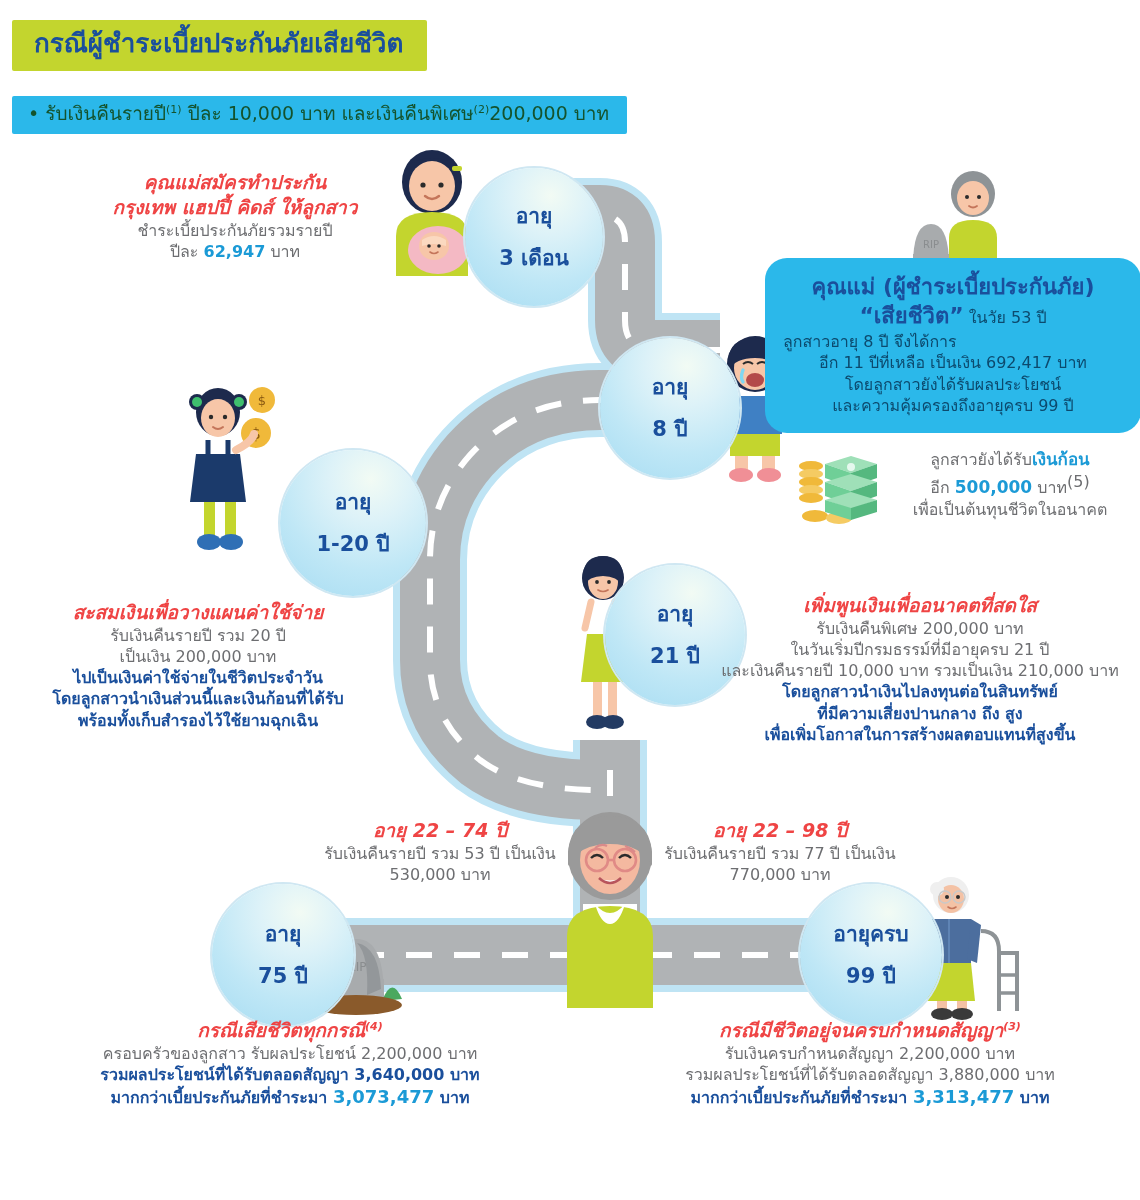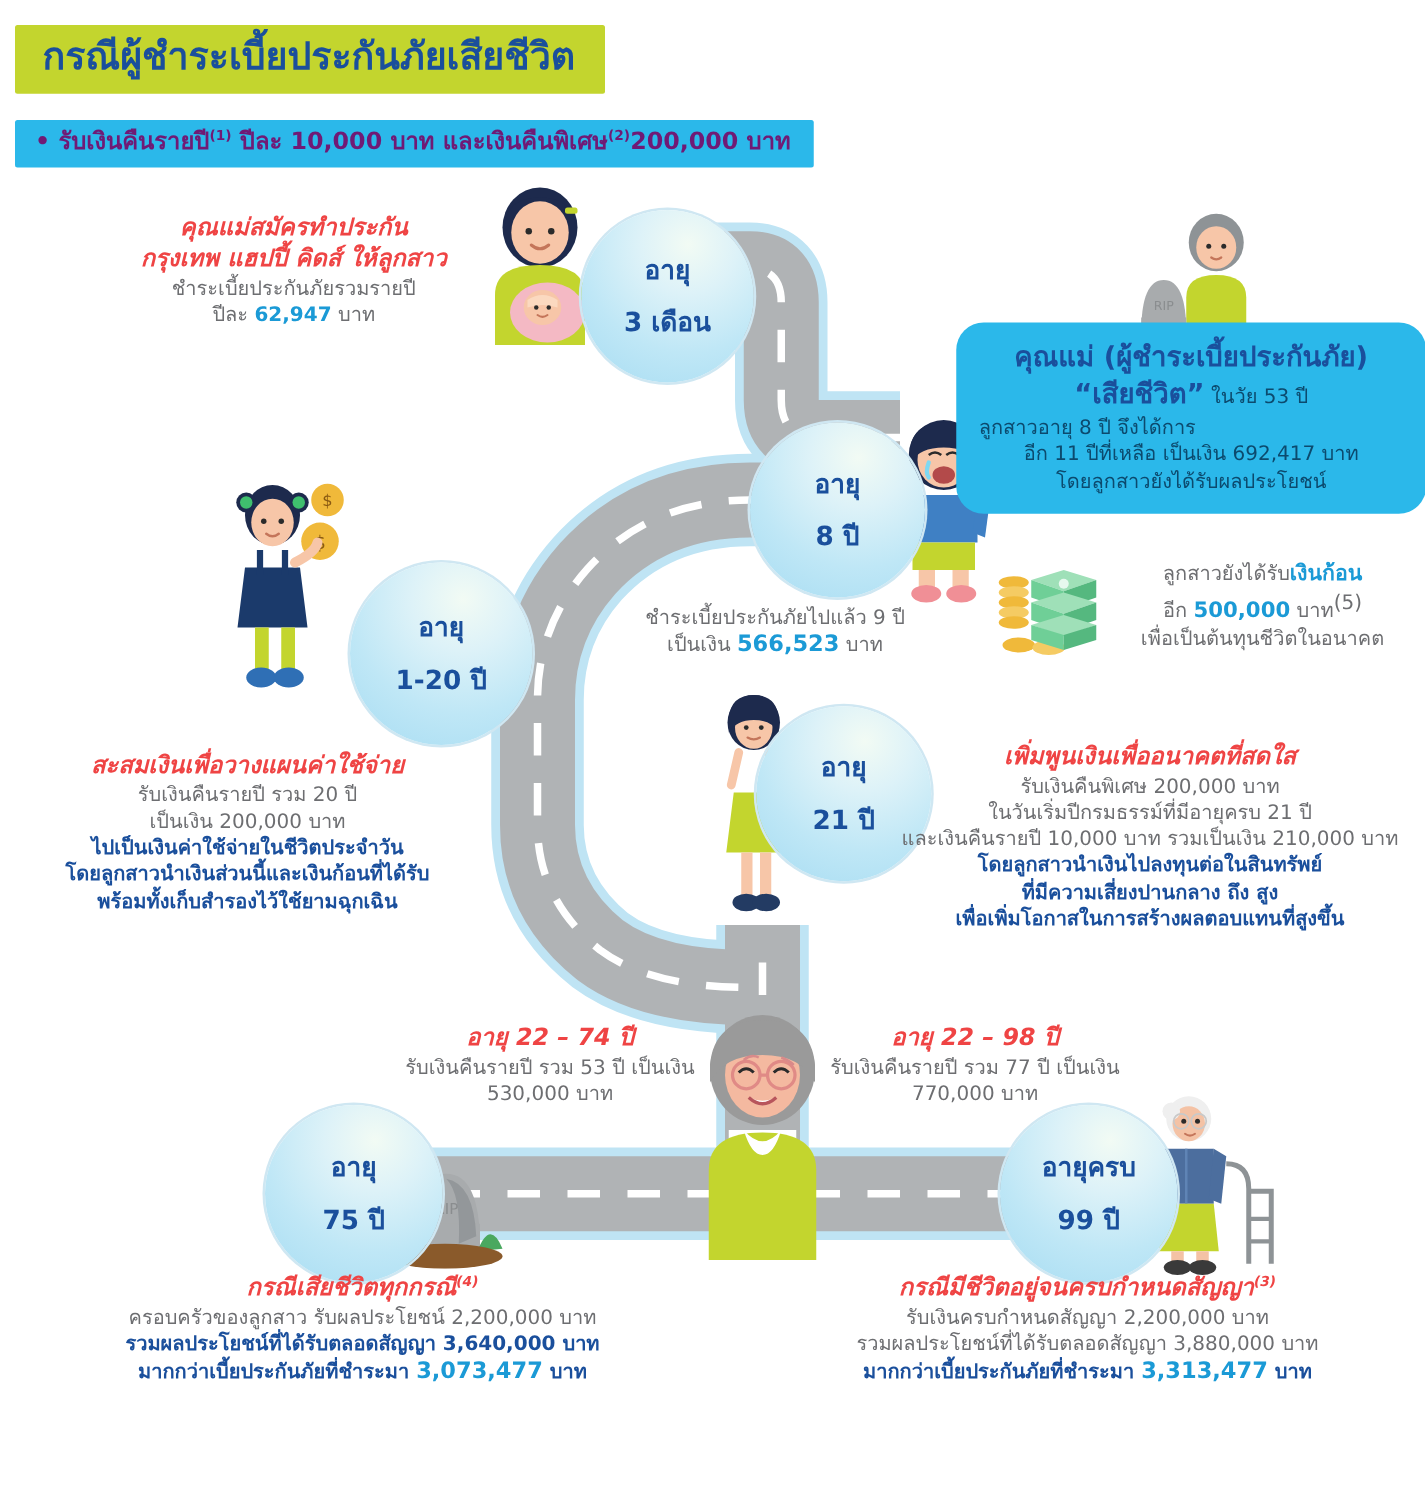--- a/index.html
+++ b/index.html
@@ -17,35 +17,35 @@
   }
   
   .title-banner{
     position:absolute;left:12px;top:20px;
     background:#c3d52e;
     padding:9px 24px 13px 22px;
     border-radius:2px;
   }
   .title-banner .t{
     color:#1a4f9c;
-    font-size:30px;
+    font-size:26px;
     font-weight:bold;
     line-height:1.1;
     white-space:nowrap;
   }
   .sub-banner{
     position:absolute;left:12px;top:96px;
     background:#2bb8ea;
     padding:6px 18px 8px 16px;
     border-radius:2px;
   }
   .sub-banner .t{
-    color:#701a75;
+    color:#14532d;
     font-size:19px;
-    font-weight:bold;
+    font-weight:normal;
     white-space:nowrap;
     line-height:1.25;
   }
   .sup{font-size:11px;vertical-align:super;}
 
   
   #road{position:absolute;left:0;top:0;width:1140px;height:1200px;}
 
   
   .bubble{
@@ -352,38 +352,33 @@
   </div>
 
   <div class="callout" style="left:765px;top:258px;width:340px;">
     <span class="c-row c-hl">คุณแม่ (ผู้ชำระเบี้ยประกันภัย)</span>
     <span class="c-row">
       <span class="c-hl">“เสียชีวิต”</span><span class="c-tx"> ในวัย 53 ปี</span>
     </span>
     <span class="c-tx left-al">ลูกสาวอายุ 8 ปี จึงได้การ</span>
     <span class="c-row c-tx">อีก 11 ปีที่เหลือ เป็นเงิน 692,417 บาท</span>
     <span class="c-row c-tx">โดยลูกสาวยังได้รับผลประโยชน์</span>
+    <span class="c-row c-tx">และความคุ้มครองถึงอายุครบ 99 ปี</span>
   </div>
 
   <div class="cashtext" style="left:880px;top:448px;width:260px;">
     <span style="display:block">
       <span class="g">ลูกสาวยังได้รับ</span><span class="b">เงินก้อน</span>
     </span>
     <span style="display:block">
       <span class="g">อีก </span><span class="b">500,000</span><span class="g"> บาท</span><span class="g sup">(5)</span>
     </span>
     <span class="g" style="display:block">เพื่อเป็นต้นทุนชีวิตในอนาคต</span>
   </div>
 
-  <div class="tb" style="left:480px;top:483px;width:280px;">
-    <span class="gr">ชำระเบี้ยประกันภัยไปแล้ว 9 ปี</span>
-    <span class="gr">
-      <span>เป็นเงิน </span><span class="num-blue" style="font-size:18px">566,523</span><span> บาท</span>
-    </span>
-  </div>
 
   <div class="tb" style="left:18px;top:600px;width:360px;">
     <span class="hl">สะสมเงินเพื่อวางแผนค่าใช้จ่าย</span>
     <span class="gr">รับเงินคืนรายปี รวม 20 ปี</span>
     <span class="gr">เป็นเงิน 200,000 บาท</span>
     <span class="bl">ไปเป็นเงินค่าใช้จ่ายในชีวิตประจำวัน</span>
     <span class="bl">โดยลูกสาวนำเงินส่วนนี้และเงินก้อนที่ได้รับ</span>
     <span class="bl">พร้อมทั้งเก็บสำรองไว้ใช้ยามฉุกเฉิน</span>
   </div>
 

